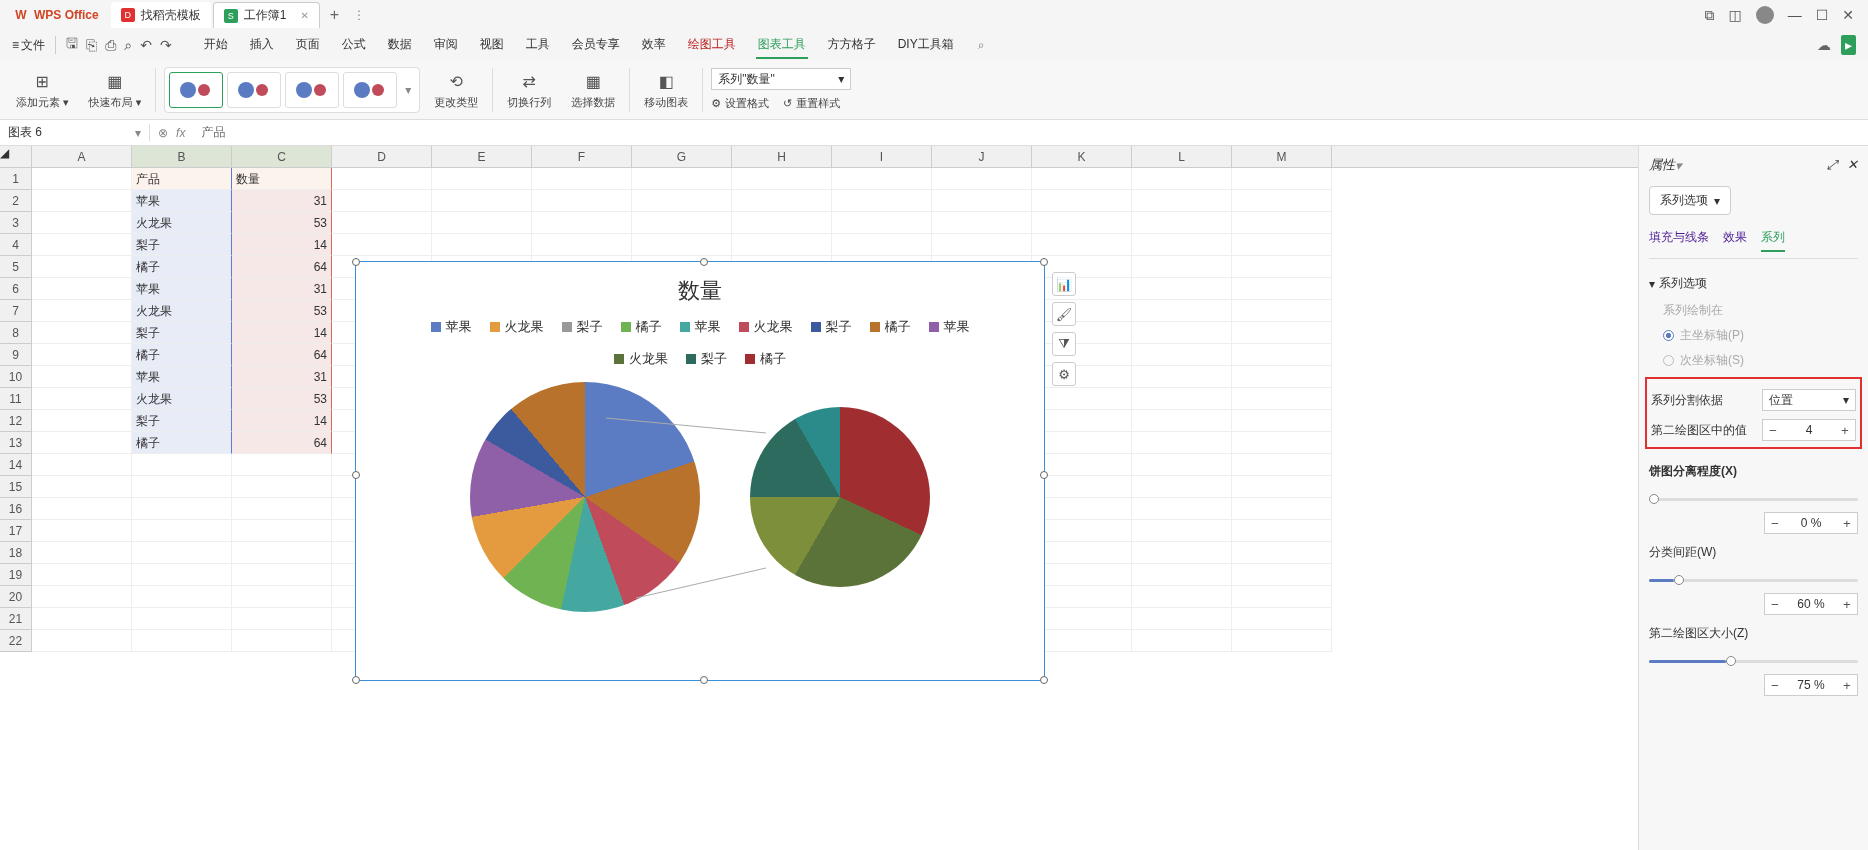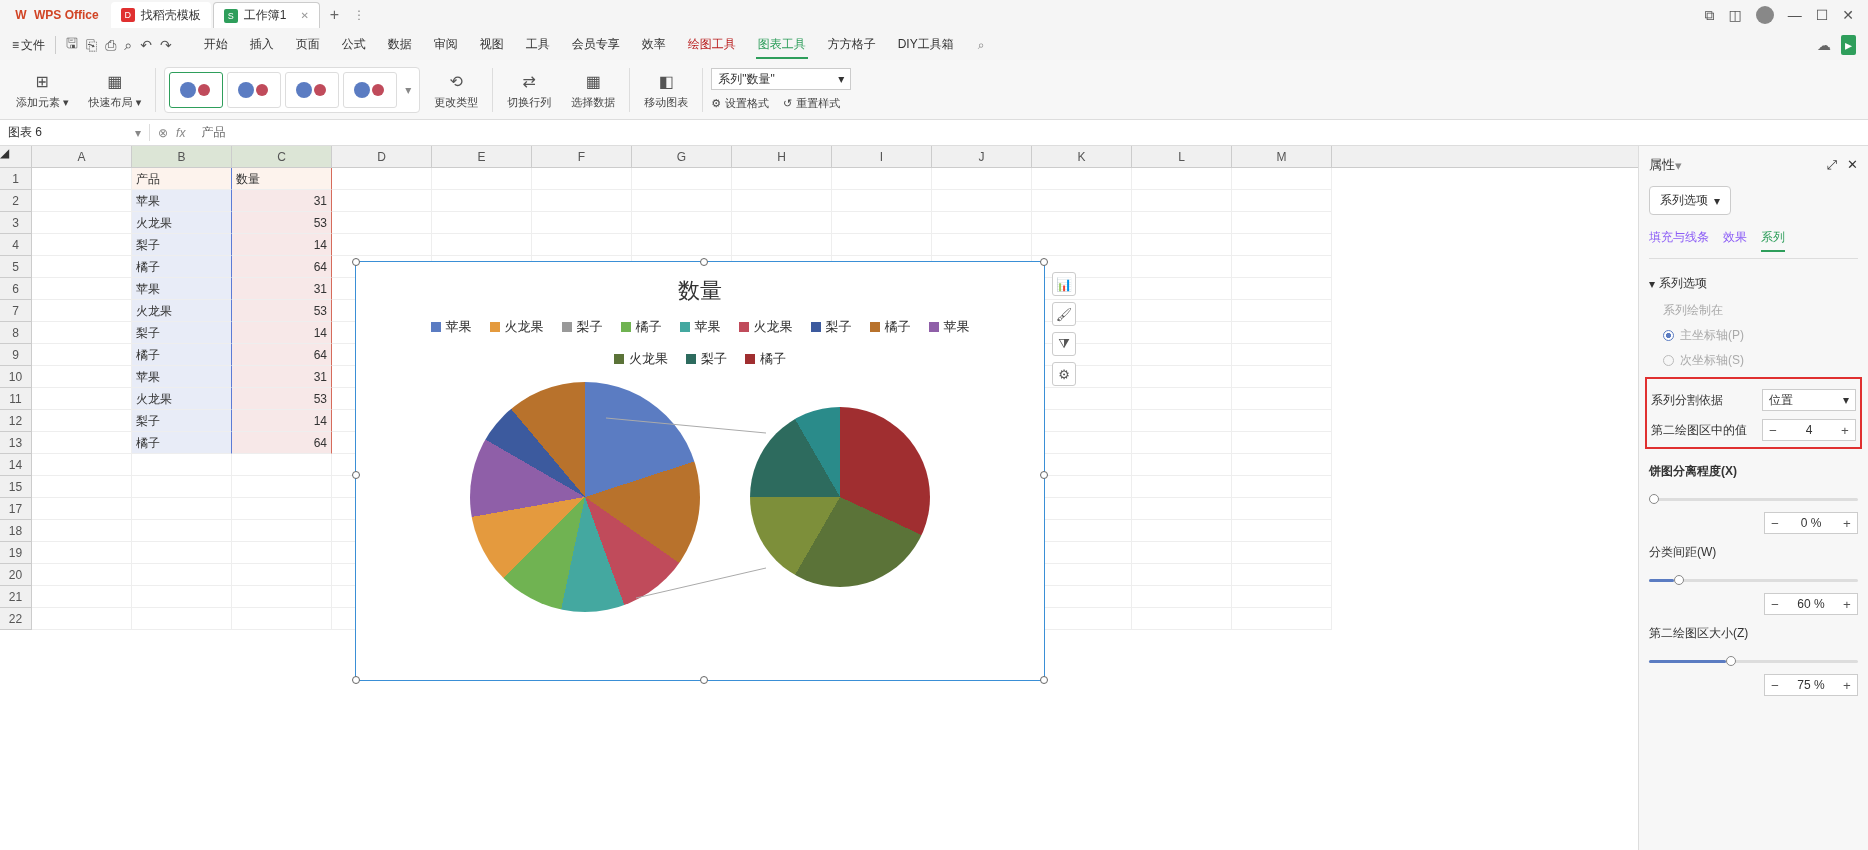--- a/index.html
+++ b/index.html
@@ -66,24 +66,24 @@
 .legend-sw { width: 10px; height: 10px; }
 .pies { display: flex; justify-content: center; gap: 50px; padding-top: 4px; position: relative; }
 .pie { border-radius: 50%; position: relative; }
 .pie1 { width: 230px; height: 230px; background: conic-gradient(#5b7cc2 0 72deg, #b8722c 72deg 125deg, #c04b5b 125deg 160deg, #44a8a0 160deg 192deg, #70b352 192deg 225deg, #e49a3e 225deg 260deg, #8f5fa8 260deg 300deg, #3c5a9e 300deg 320deg, #b8722c 320deg 360deg); }
 .pie2 { width: 180px; height: 180px; margin-top: 25px; background: conic-gradient(#a02e30 0 115deg, #5b7338 115deg 210deg, #7d8f3a 210deg 270deg, #2d6b5e 270deg 330deg, #2a8b8a 330deg 360deg); }
 .connector { position: absolute; pointer-events: none; }
 .chart-side-btns { position: absolute; right: -32px; top: 10px; display: flex; flex-direction: column; gap: 6px; }
 .side-btn { width: 24px; height: 24px; border: 1px solid #ccc; border-radius: 3px; background: #fff; display: flex; align-items: center; justify-content: center; font-size: 13px; color: #555; cursor: pointer; }
 
 .props-panel { width: 230px; background: #f7f7f7; border-left: 1px solid #ddd; padding: 6px 10px; }
-.props-header { display: flex; align-items: center; justify-content: space-between; padding: 4px 0; font-size: 13px; }
+.props-header { display: flex; align-items: center; justify-content: space-between; padding: 4px 0; font-size: 13px; font-style: italic; }
 .props-dropdown { margin: 8px 0; padding: 5px 10px; border: 1px solid #ccc; border-radius: 4px; background: #fff; display: inline-flex; align-items: center; gap: 6px; }
 .props-tabs { display: flex; gap: 14px; border-bottom: 1px solid #ddd; padding: 6px 0; font-size: 12px; }
-.props-tab { cursor: pointer; color: #8b5cf6; }
+.props-tab { cursor: pointer; color: #4c1d95; }
 .props-tab.active { color: #2e9e5b; border-bottom: 2px solid #2e9e5b; padding-bottom: 4px; }
 .props-section { padding: 10px 0; }
 .section-title { font-weight: 500; padding: 6px 0; display: flex; align-items: center; gap: 4px; }
 .radio-row { display: flex; align-items: center; gap: 6px; padding: 4px 4px 4px 14px; color: #aaa; font-size: 12px; }
 .radio-circle { width: 11px; height: 11px; border: 1px solid #bbb; border-radius: 50%; }
 .radio-circle.on { border-color: #5b7cc2; background: radial-gradient(#5b7cc2 40%, #fff 45%); }
 .highlight-box { border: 2px solid #e03030; padding: 6px 4px 2px; margin: 4px -4px; }
 .form-row { display: flex; align-items: center; justify-content: space-between; padding: 4px 0; font-size: 12px; }
 .select-sm { width: 94px; height: 22px; border: 1px solid #ccc; background: #fff; padding: 0 6px; display: flex; align-items: center; justify-content: space-between; }
 .stepper { display: flex; align-items: center; border: 1px solid #ccc; background: #fff; height: 22px; width: 94px; }
@@ -486,20 +486,36 @@
             <div class="cell"></div>
             <div class="cell"></div>
             <div class="cell"></div>
             <div class="cell"></div>
             <div class="cell"></div>
             <div class="cell"></div>
             <div class="cell"></div>
           </div>
           <div class="row">
             <div class="row-h">15</div>
+            <div class="cell"></div>
+            <div class="cell"></div>
+            <div class="cell"></div>
+            <div class="cell"></div>
+            <div class="cell"></div>
+            <div class="cell"></div>
+            <div class="cell"></div>
+            <div class="cell"></div>
+            <div class="cell"></div>
+            <div class="cell"></div>
+            <div class="cell"></div>
+            <div class="cell"></div>
+            <div class="cell"></div>
+          </div>
+          <div class="row">
+            <div class="row-h">16</div>
             <div class="cell"></div>
             <div class="cell"></div>
             <div class="cell"></div>
             <div class="cell"></div>
             <div class="cell"></div>
             <div class="cell"></div>
             <div class="cell"></div>
             <div class="cell"></div>
             <div class="cell"></div>
             <div class="cell"></div>

